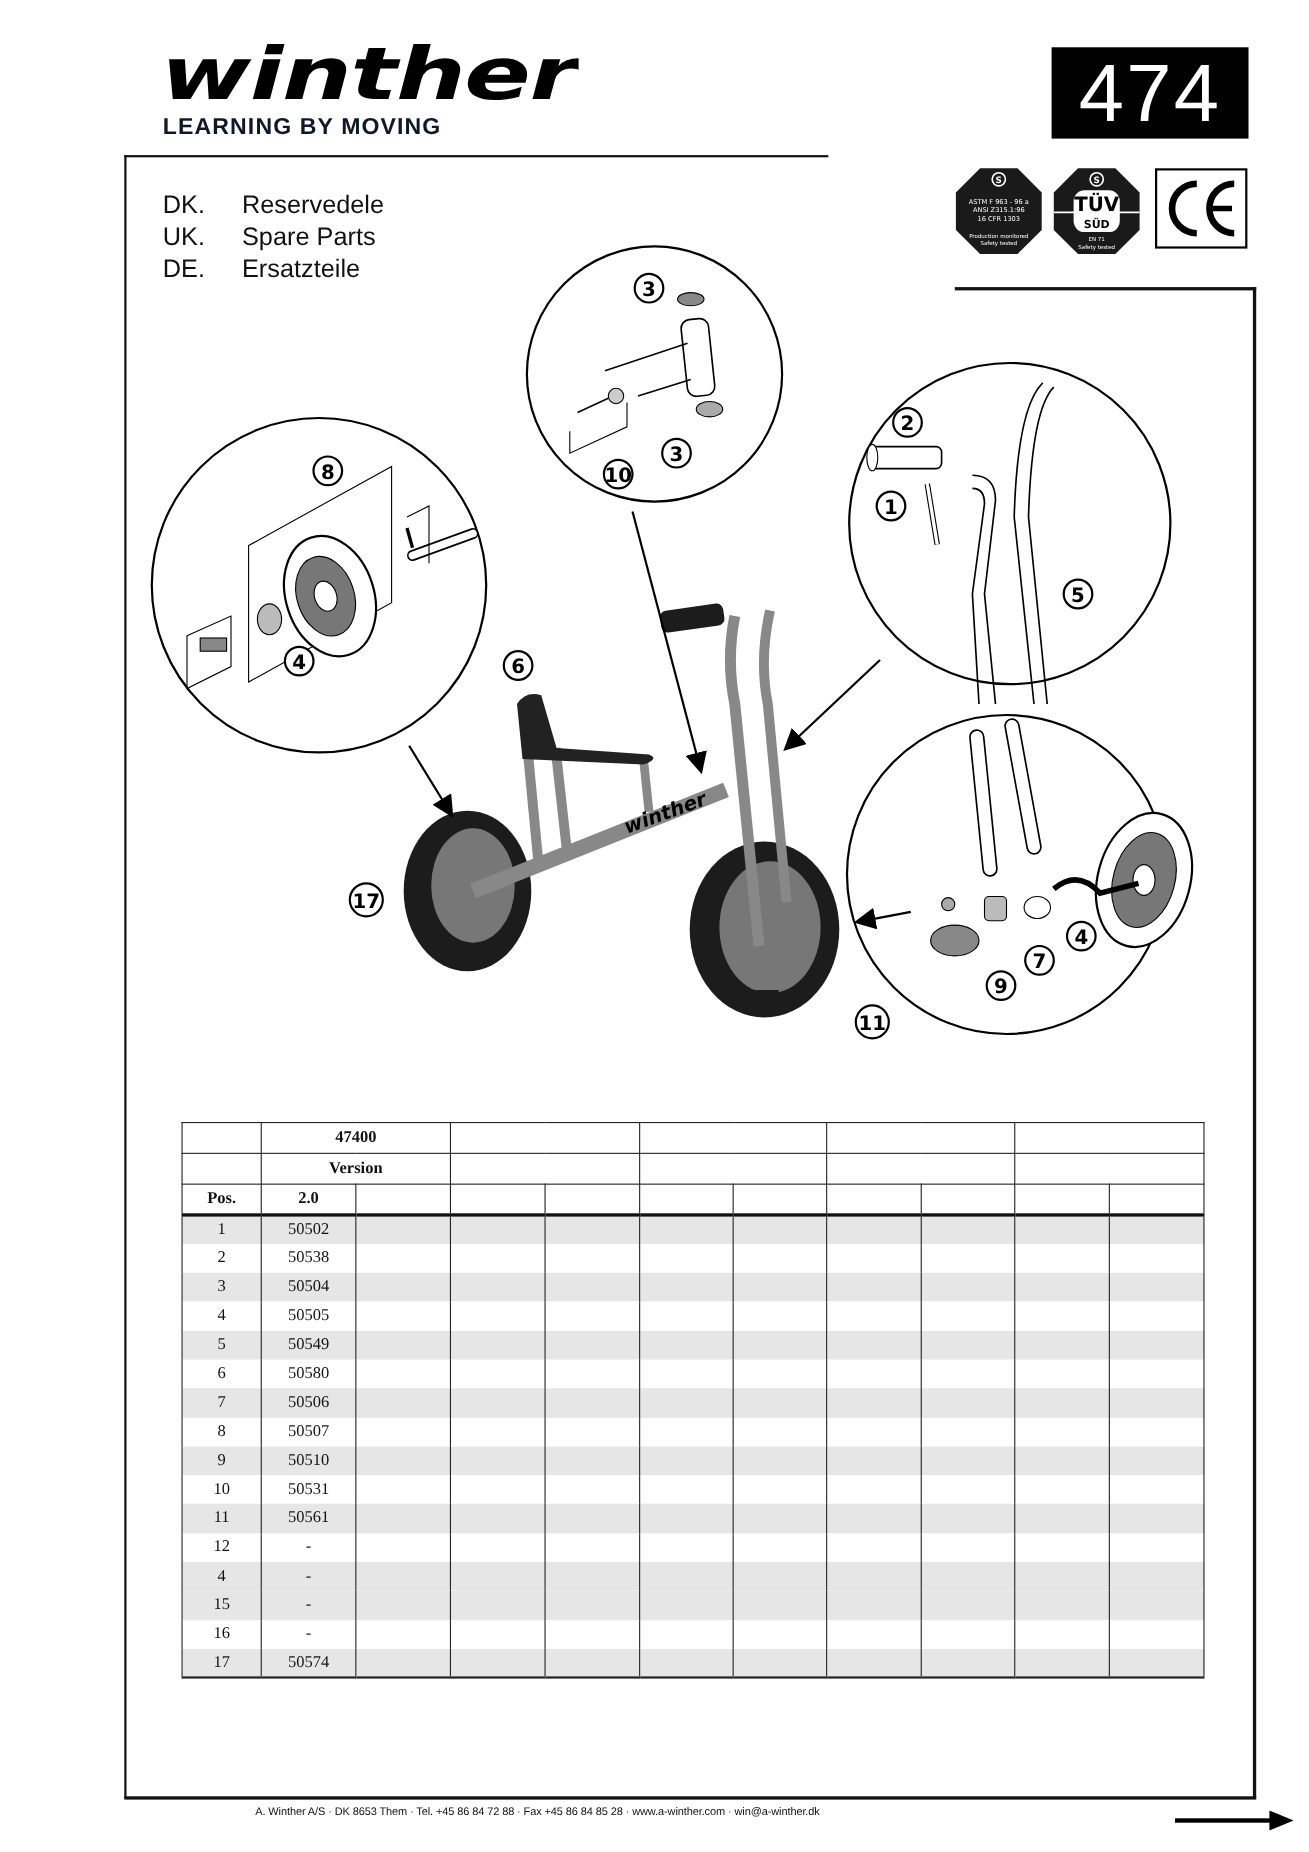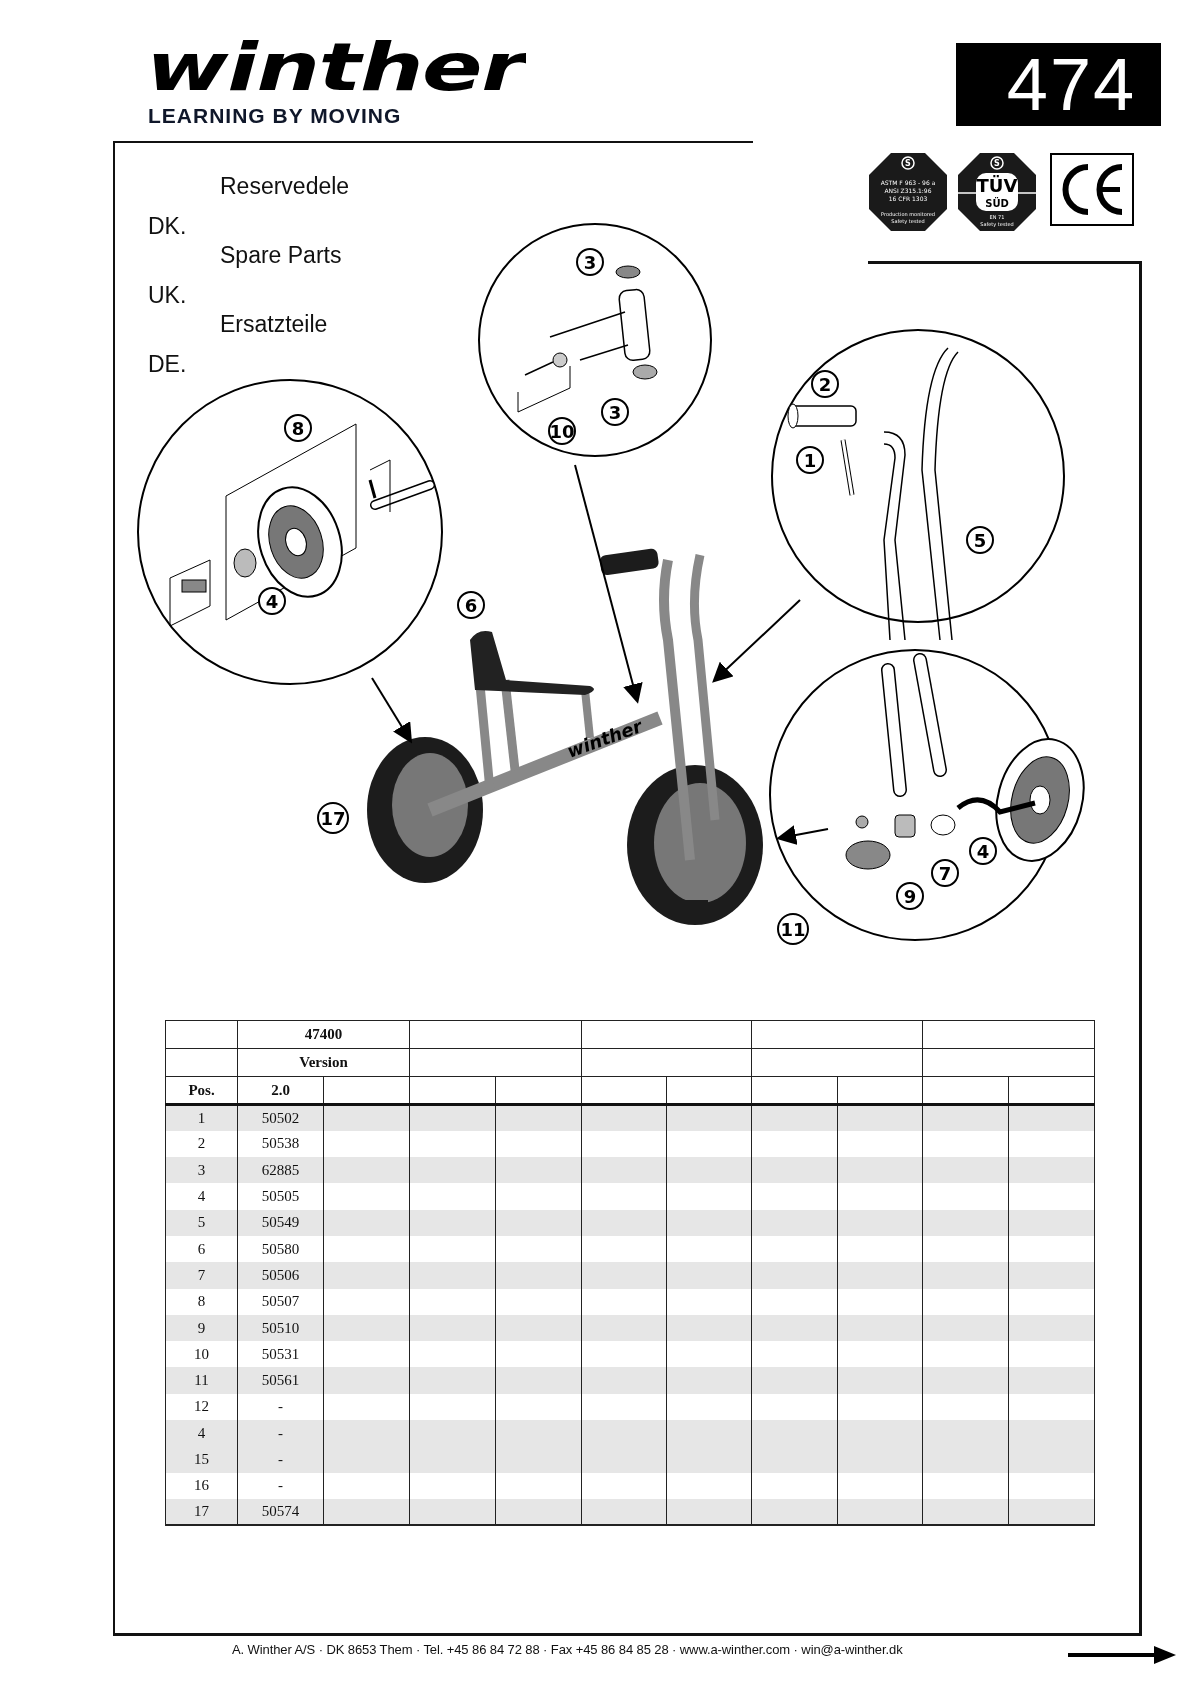--- a/index.html
+++ b/index.html
@@ -4,48 +4,48 @@
 <style>
   html, body { margin:0; padding:0; background:#fff; }
   body { width:1190px; height:1684px; position:relative; overflow:hidden; font-family:"Liberation Sans", sans-serif; color:#111; }
   .abs { position:absolute; }
 
   
   .logo { left:146px; top:40px; width:380px; height:58px; }
   .tagline { left:148px; top:104px; font-size:21px; font-weight:bold; color:#0f172a; letter-spacing:1px; font-family:"Liberation Sans", sans-serif; }
 
   
-  .model-box { left:956px; top:43px; width:179px; height:83px; background:#000; color:#fff; font-size:74px; text-align:center; line-height:83px; font-family:"Liberation Sans", sans-serif; letter-spacing:2px;padding-left:26px; }
+  .model-box { left:956px; top:43px; width:179px; height:83px; background:#000; color:#fff; font-size:74px; text-align:center; line-height:83px; font-family:"Liberation Sans", sans-serif; letter-spacing:2px; }
 
   
   .cert { top:152px; }
   .ce-box { left:1050px; top:153px; width:84px; height:73px; border:2px solid #000; box-sizing:border-box; }
 
   
   .frame-top-left { left:113px; top:141px; width:640px; height:2px; background:#111; }
   .frame-left { left:113px; top:141px; width:2px; height:1494px; background:#111; }
   .frame-bottom { left:113px; top:1633px; width:1029px; height:3px; background:#111; }
   .frame-right { left:1139px; top:261px; width:3px; height:1374px; background:#111; }
   .frame-top-right { left:868px; top:261px; width:274px; height:3px; background:#111; }
 
   
   .titles { left:148px; top:172px; font-size:23px; line-height:29px; }
   .titles .row { display:flex; }
-  .titles .code { width:72px;margin-top:40px; }
+  .titles .code { width:72px; }
 
   
   .parts-table { left:165px; top:1020px; border-collapse:collapse; font-size:15px;font-family:Liberation Serif, serif; }
   .parts-table td { border:1.5px solid #222; height:26.3px; padding:0; text-align:center; box-sizing:border-box; }
   .parts-table .hdr td { font-weight:bold; height:28px; }
   .parts-table tr.thick-bottom td { border-bottom:3px solid #111; }
   .parts-table tr.shade td { background:#e6e6e6; }
   .parts-table tbody td { border-top:none; border-bottom:none; }
   .parts-table tbody tr:last-child td { border-bottom:2px solid #222; }
 
-  .footer { left:232px; top:1642px; font-size:13px; color:#111; white-space:nowrap; letter-spacing:-0.1px; }
+  .footer { left:232px; top:1642px; font-size:10px; color:#111; white-space:nowrap; letter-spacing:-0.1px; }
   .arrow-next { left:1068px; top:1646px; width:108px; height:18px; }
 </style>
 </head>
 <body>
 
 <svg class="abs logo" viewBox="0 0 380 58">
   <text x="0" y="50" font-family="DejaVu Sans, sans-serif" font-weight="bold" font-style="italic" font-size="66" letter-spacing="-1" textLength="378" lengthAdjust="spacingAndGlyphs" fill="#000">winther</text>
 </svg>
 <div class="abs tagline">LEARNING BY MOVING</div>
 
@@ -286,21 +286,21 @@
         <td></td>
         <td></td>
         <td></td>
         <td></td>
         <td></td>
         <td></td>
         <td></td>
       </tr>
       <tr class="shade">
         <td>3</td>
-        <td>62885</td>
+        <td>50504</td>
         <td></td>
         <td></td>
         <td></td>
         <td></td>
         <td></td>
         <td></td>
         <td></td>
         <td></td>
         <td></td>
       </tr>

